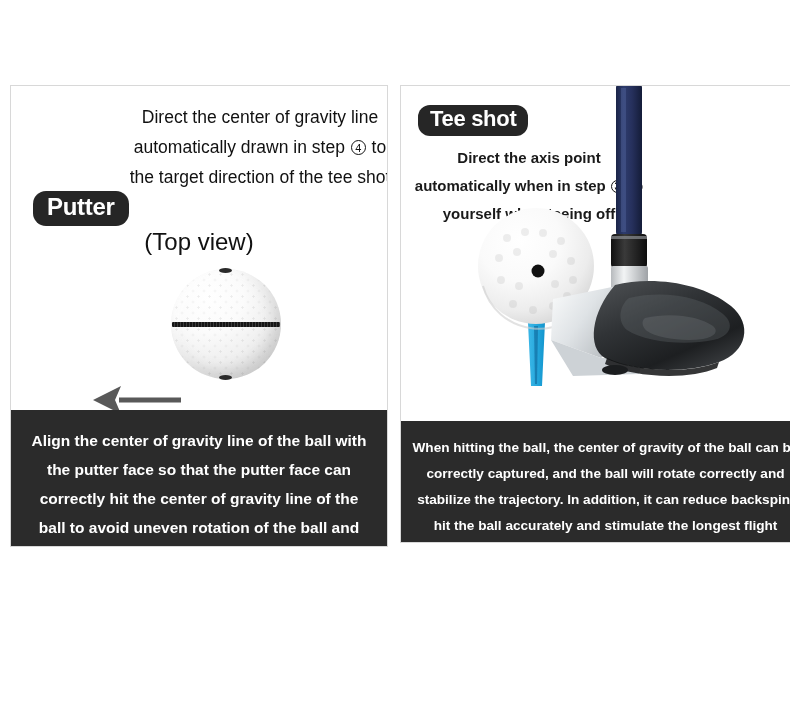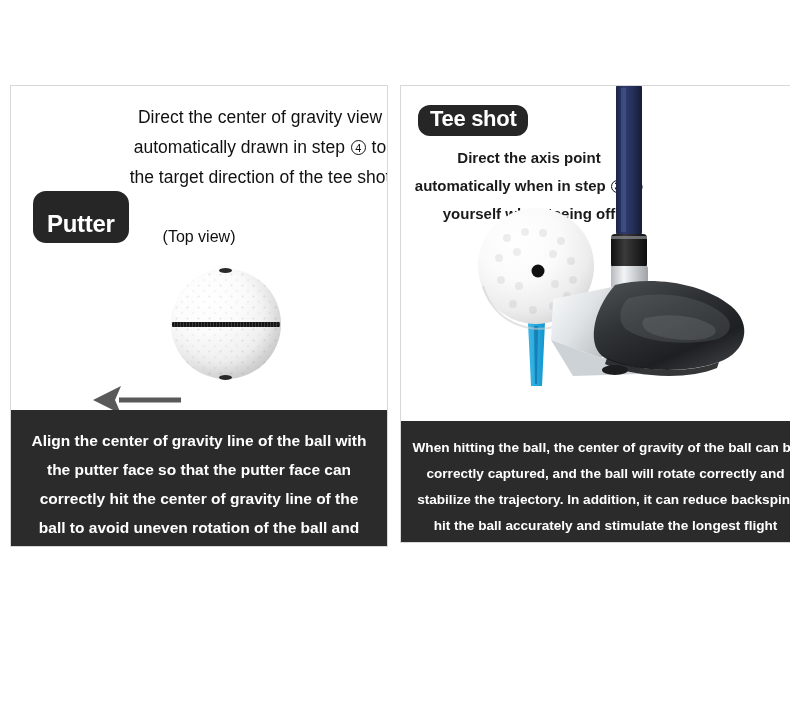--- a/index.html
+++ b/index.html
@@ -36,21 +36,21 @@
   }
   .panel-left  .panel-top { height: 324px; }
   .panel-right .panel-top { height: 335px; }
 
   
   .badge {
     display: inline-block;
     background: #262626;
     color: #ffffff;
     border-radius: 13px;
-    padding: 20px 14px 5px 14px;
+    padding: 3px 14px 5px 14px;
     font-size: 23px;
     font-weight: 700;
     letter-spacing: -0.3px;
     line-height: 1.12;
     white-space: nowrap;
   }
   .badge-left  { position: absolute; left: 22px; top: 105px; font-size: 24px; }
   .badge-right { position: absolute; left: 17px; top: 19px; font-size: 22px; border-radius: 12px; padding: 2px 12px 4px 12px; }
 
   
@@ -91,21 +91,21 @@
     margin: 0 1px;
   }
   .head-right .circ { width: 13px; height: 13px; line-height: 12px; font-size: 10px; border-width: 1.2px; }
 
   
   .topview-label {
     position: absolute;
     left: 0; right: 0;
     top: 142px;
     text-align: center;
-    font-size: 16px;
+    font-size: 24px;
     color: #111111;
   }
 
   
   .ball-wrap {
     position: absolute;
     left: 160px;
     top: 183px;
     width: 110px;
     height: 110px;
@@ -206,21 +206,21 @@
 
 <div class="page">
 
   <div class="panel panel-left">
 
     <div class="panel-top">
 
       <div class="badge badge-left">Putter</div>
 
       <div class="head-text head-left">
-        <span>Direct the center of gravity view automatically drawn in step</span>
+        <span>Direct the center of gravity line automatically drawn in step</span>
         <span class="circ">4</span>
         <span>to the target direction of the tee shot</span>
       </div>
 
       <div class="topview-label">(Top view)</div>
 
       <div class="ball-wrap">
         <div class="golfball"></div>
         <div class="dimples"></div>
         <div class="dimples b"></div>

